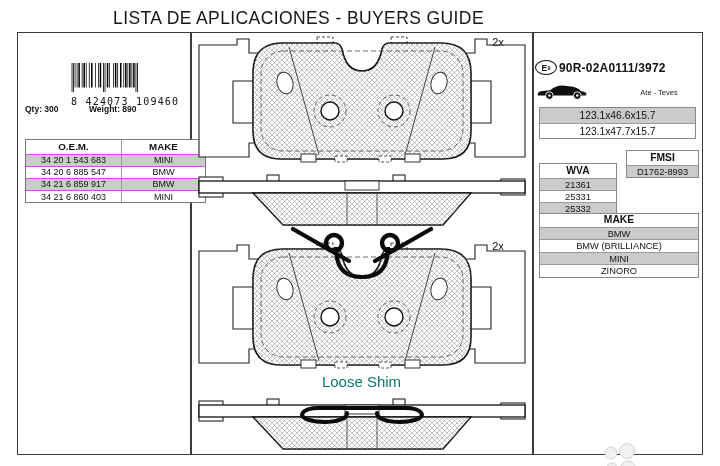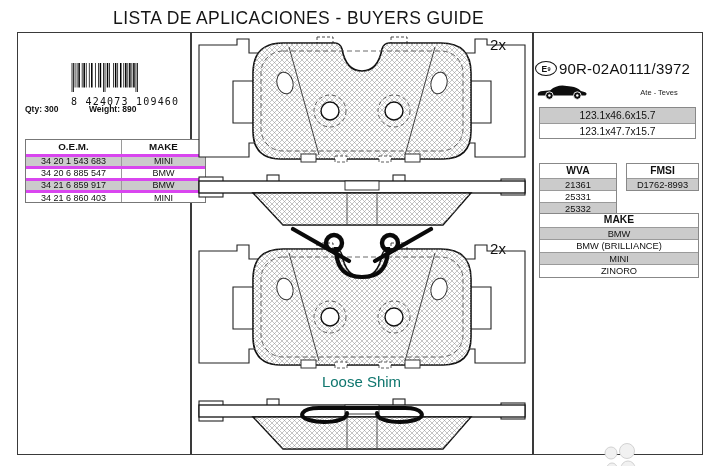--- a/index.html
+++ b/index.html
@@ -15,57 +15,57 @@
   
   .left { position:absolute; left:0; top:0; width:172px; height:100%; }
   .barcode-wrap { position:absolute; left:53px; top:30px; width:68px; text-align:center; }
   .barcode-digits { font-family:"DejaVu Sans Mono", monospace; font-size:10px;
     letter-spacing:1.2px; margin-top:-1px; white-space:nowrap; }
   .qtyrow { position:absolute; left:7px; top:71px; width:158px; font-size:8.5px; font-weight:bold; }
   .qtyrow .w { position:absolute; left:64px; top:0; }
 
   .oemtable { position:absolute; left:7px; top:106px; width:181px; border:1px solid #777;
     font-size:9px; background:#fff; }
-  .trow { display:flex; height:12.2px; align-items:center; border-top:3px solid #d946ef; }
+  .trow { display:flex; height:12.2px; align-items:center; border-top:1px solid #d946ef; }
   .trow:first-child { border-top:none; }
   .thead { font-weight:bold; font-size:9.8px; height:13.5px; }
   .c1 { width:96px; text-align:center; border-right:1px solid #9a9a9a; align-self:stretch;
     display:flex; align-items:center; justify-content:center; }
   .c2 { flex:1; text-align:center; }
   .shade { background:#cbcbcb; }
 
   
   .center-svg { position:absolute; left:173px; top:0; width:341px; height:423px; }
-  .qty2x { position:absolute; width:44px; text-align:center; font-size:15px; color:#111; }
+  .qty2x { position:absolute; width:44px; text-align:center; font-size:11px; color:#111; }
   .q-top { left:458px; top:3px; }
   .q-bottom { left:458px; top:207px; }
   .loose-shim { position:absolute; left:173px; top:340px; width:341px; text-align:center;
     font-size:15px; color:#0f766e; }
 
   
   .right { position:absolute; left:515px; top:0; width:168px; height:100%; }
   .emark-row { position:absolute; left:2px; top:27px; display:flex; align-items:center; gap:2px; }
   .emark { width:22px; height:15px; border:1.2px solid #111; border-radius:50%;
     display:flex; align-items:center; justify-content:center; font-size:8.5px; font-weight:bold;
     flex:none; }
   .emark .sub { font-size:5.5px; margin-left:.5px; }
-  .approval { font-size:15px; font-weight:normal; letter-spacing:.2px; white-space:nowrap; }
+  .approval { font-size:12px; font-weight:bold; letter-spacing:.2px; white-space:nowrap; }
   .car { position:absolute; left:2px; top:49px; }
   .brand-note { position:absolute; left:86px; top:55px; width:80px; text-align:center;
     font-size:7.5px; color:#222; }
 
   .rtable { position:absolute; border:1px solid #888; background:#fff; text-align:center; }
   .rrow { height:12px; line-height:12px; border-top:1px solid #9a9a9a; font-size:9.3px;
     overflow:hidden; white-space:nowrap; }
   .rrow:first-child { border-top:none; }
   .rhead { font-weight:bold; font-size:10.3px; height:13.5px; line-height:13.5px; }
   .dims { left:6px; top:74px; width:157px; }
   .dims .rrow { height:15px; line-height:15px; font-size:10.3px; }
   .wva { left:6px; top:130px; width:78px; }
-  .fmsi { left:93px; top:130px; width:73px; }
+  .fmsi { left:93px; top:117px; width:73px; }
   .makes { left:6px; top:180px; width:160px; }
   .makes .rrow { height:12.6px; line-height:12.6px; }
 
   
   .watermark { position:absolute; left:602px; top:422px; display:flex; align-items:center;
     gap:3px; }
   .watermark .wm-text { font-size:27px; font-weight:bold; color:#f1f1f1;
     text-shadow:1px 1px 2px #bdbdbd, -1px -1px 1px #ffffff; letter-spacing:.5px;margin-top:44px; }
 </style>
 </head>

